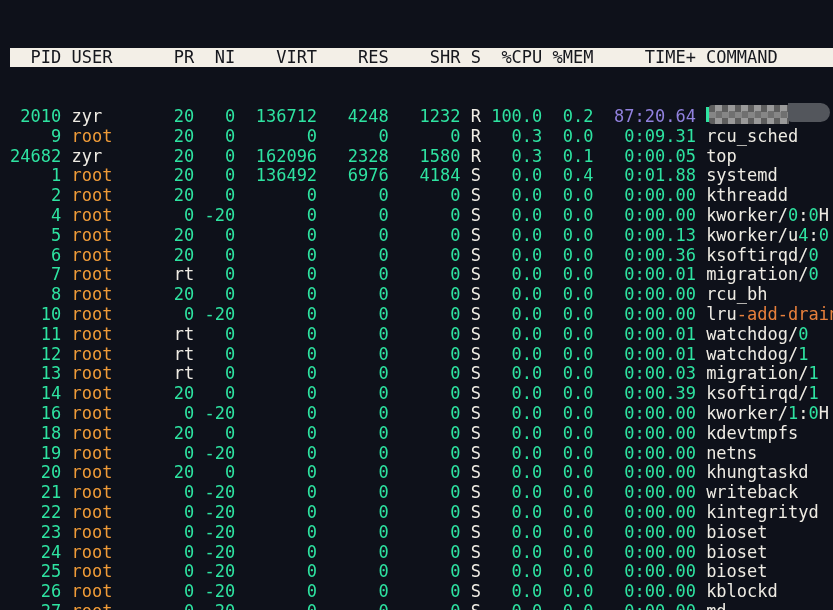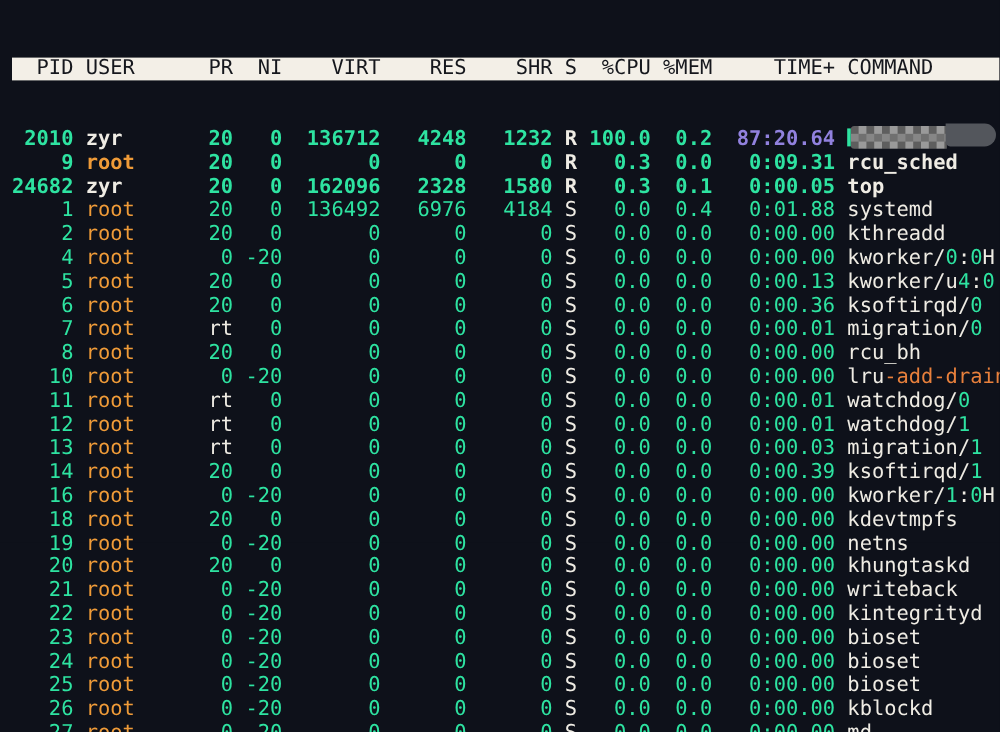--- a/index.html
+++ b/index.html
@@ -17,21 +17,21 @@
     line-height:19.8px;
     white-space:pre;
     color:var(--white,#efece4);
   }
   .line{height:19.8px;white-space:pre;}
   .hdr{
     background:var(--header_bg,#f3efe7);
     color:var(--header_text,#15171d);
   }
   .hdr span{color:var(--header_text,#15171d);}
-  .bold{font-weight:bold;}
+  .bold{font-weight:normal;}
   .g{color:var(--green,#2ee3a1);}
   .w{color:var(--white,#efece4);}
   .o{color:var(--orange_user,#ef9b38);}
   .o2{color:var(--orange_accent,#e8803c);}
   .p{color:var(--purple,#9181de);}
   .sliver{
     display:inline-block;width:3px;height:15px;
     background:var(--green,#2ee3a1);
     vertical-align:middle;transform:translateY(-2px);
   }

